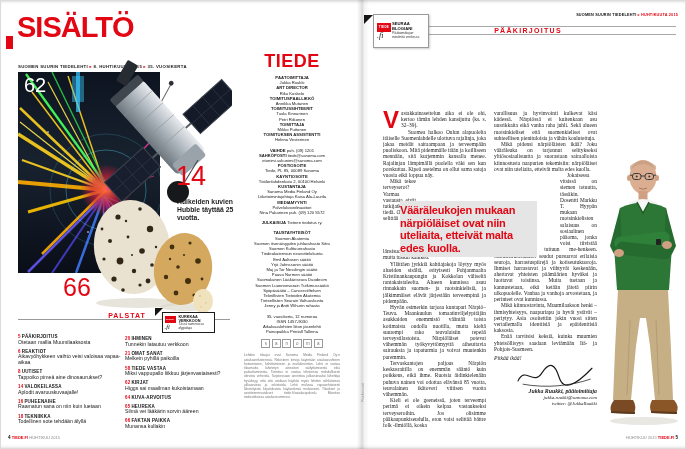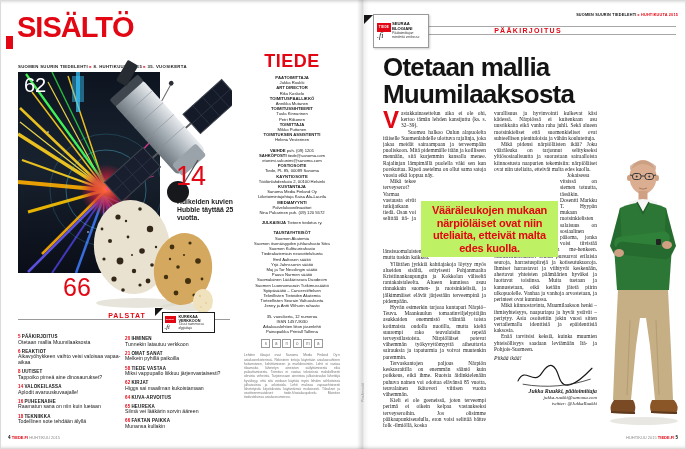--- a/index.html
+++ b/index.html
@@ -89,23 +89,23 @@
            text-align:justify;color:#1c1c1c;}
   #col1{left:383px;}
   #col2{left:494px;}
   .bodycol p{margin:0;text-indent:7px;}
   .bodycol .paras p:first-of-type{text-indent:0;}
   #col1 .paras p:first-of-type::first-letter{float:left;font-family:"Liberation Sans",sans-serif;
         font-weight:900;font-size:24px;line-height:18px;color:#e30613;padding:1px 2px 0 0;}
   #col1 .paras p:nth-of-type(3)::before{content:"";float:right;width:66px;height:68px;margin:0 0 2px 4px;}
   #col2 .paras p:nth-of-type(3)::before{content:"";float:left;width:62px;height:70px;margin:0 4px 2px 0;}
 
-  .pull-quote{left:421px;top:201px;width:137px;background:#bef264;z-index:3;padding:3px 0;
+  .pull-quote{left:400px;top:201px;width:137px;background:#e5e5e5;z-index:3;padding:3px 0;
               font-family:"Liberation Sans",sans-serif;font-size:11px;line-height:12.5px;
-              font-weight:800;color:#e30613;text-align:center;letter-spacing:-.2px;}
+              font-weight:800;color:#e30613;letter-spacing:-.2px;}
 
   .closing{font-style:italic;margin-top:3px;text-indent:0;font-size:5.6px;}
   .sig-svg{display:block;margin:1px 0 0 auto;}
   .sig-name{font-weight:700;font-style:italic;font-size:5.8px;text-align:right;line-height:6.6px;}
   .sig-small{font-style:italic;font-size:4.9px;text-align:right;line-height:5.8px;color:#222;}
 
   .editor-photo{left:600px;top:150px;width:86px;height:280px;}
   .photo-credit{left:361px;top:402px;font-size:3.5px;color:#999;transform:rotate(-90deg);
                 transform-origin:left top;white-space:nowrap;}
 </style>
@@ -465,24 +465,20 @@
       <div class="fi">.fi</div>
     </div>
     <div>
       <div class="bt">SEURAA</div>
       <div class="bt">BLOGIANI</div>
       <div class="bi">Päätoimittajan</div>
       <div class="bi">mietteitä verkossa</div>
     </div>
   </div>
 
-  <div class="abs headline">
-    <div>Otetaan mallia</div>
-    <div>Muumilaaksosta</div>
-  </div>
 
   <div id="col1" class="bodycol">
     <div class="paras">
 
     <p>Vastakkainasettelun aika ei ole ohi, kertoo tämän lehden kansijuttu (ks. s. 32–39).</p>
         <p>Suomea halkoo Oulun alapuolelta itäiselle Suomenlahdelle ulottuva rajalinja, joka jakaa meidät sairaampaan ja terveempään puoliskoon. Mitä pidemmälle itään ja koilliseen mennään, sitä kurjemmin kansalla menee. Rajalinjan lämpimällä puolella väki sen kun porskuttaa. Kipeä asetelma on ollut sama satoja vuosia eikä loppua näy.</p>
         <p>Mikä tekee terveyserot? Varmaa vastausta eivät tutkijatkaan tiedä. Osan voi selittää itä- ja länsisuomalaisten toisistaan poikkeava perimä, mutta tuskin kaikkea.</p>
         <p>Yllättäen jyrkkiä kahtiajakoja löytyy myös alueiden sisältä, erityisesti Pohjanmaalta Kristiinankaupungin ja Kokkolan väliseltä rantakaistaleelta. Alueen kunnissa asuu rinnakkain suomen- ja ruotsinkielisiä, ja jälkimmäiset elävät järjestään terveempinä ja pidempään.</p>
         <p>Hyvän esimerkin tarjoaa kuntapari Närpiö–Teuva. Maankuulun tomaatinviljelypitäjän asukkaiden enemmistö vääntää toista kotimaista oudolla nuotilla, mutta kieltä suurempi rako teuvalaisiin repeää terveystilastoista. Närpiöläiset potevat vähemmän työkyvyttömyyttä aiheuttavia sairauksia ja tapaturmia ja voivat muutenkin paremmin.</p>
         <p>Tervaskantojen paljous Närpiön keskusraitilla on enemmän sääntö kuin poikkeus, eikä ihme. Ruotsia äidinkielenään puhuva nainen voi odottaa elävänsä 85 vuotta, teuvalainen ikätoveri viitisen vuotta vähemmän.</p>

